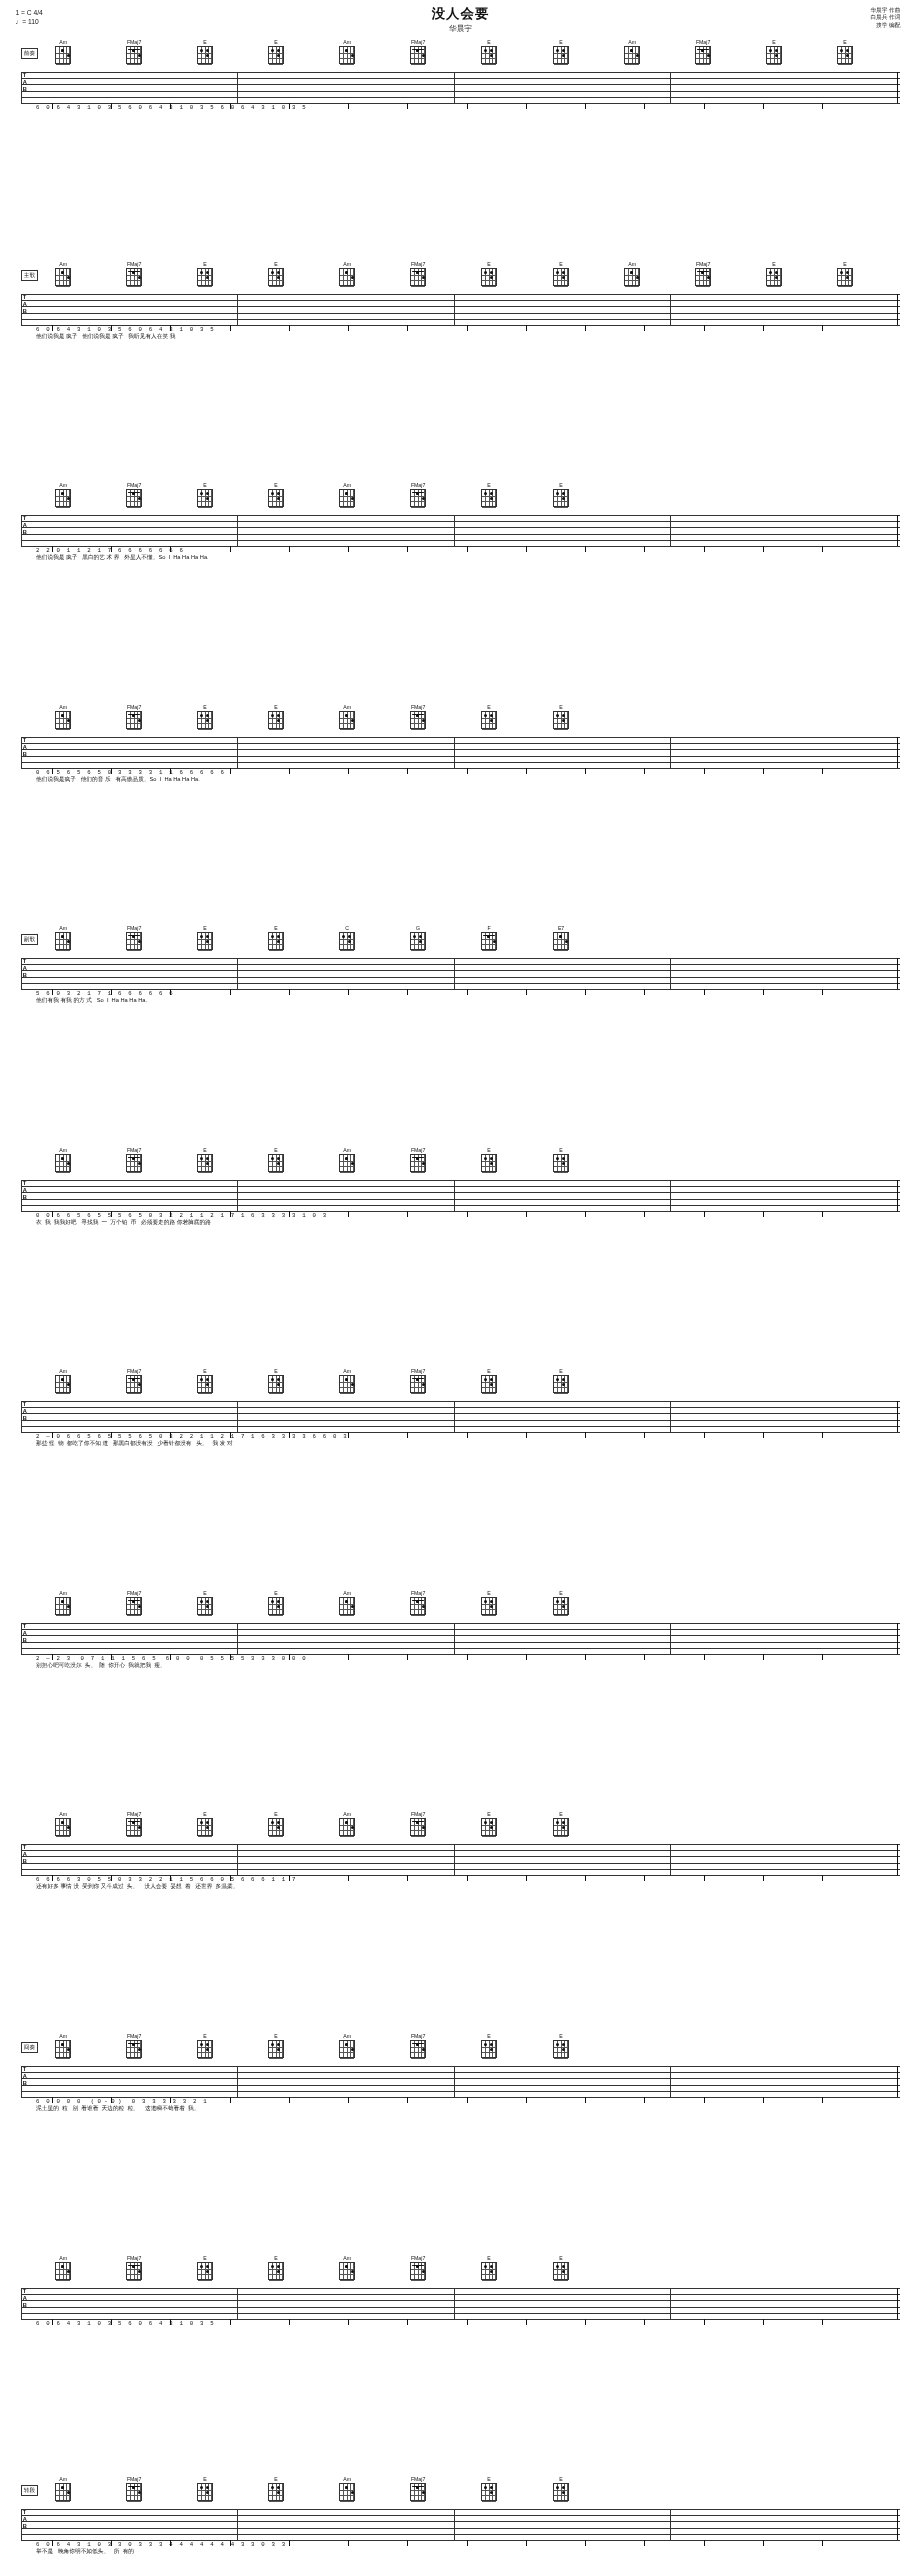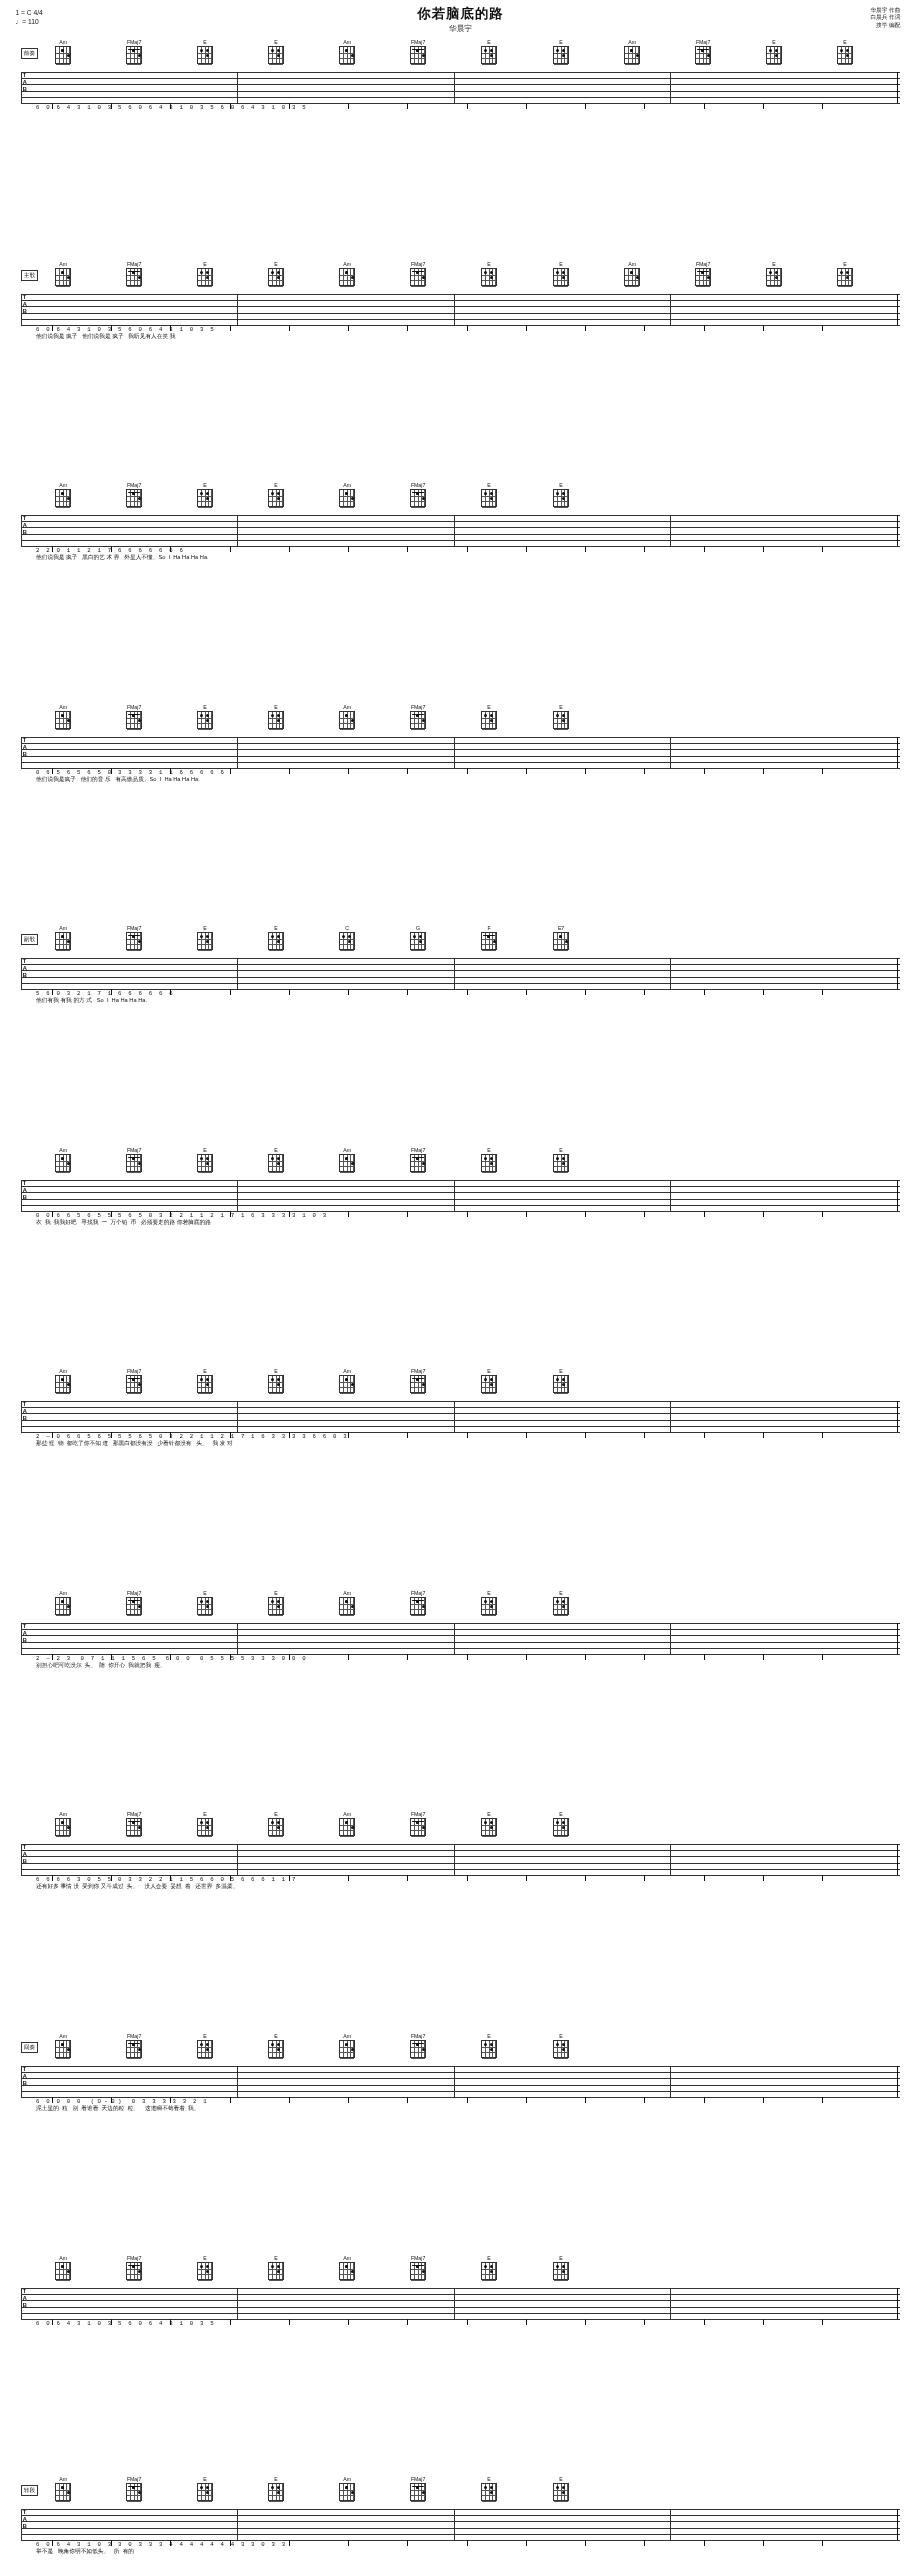--- a/index.html
+++ b/index.html
@@ -38,21 +38,21 @@
 </head>
 <body>
 
 <div id="sheet">
 
   <div class="keyinfo">
     <div>1 = C 4/4</div>
     <div>♩= 110</div>
   </div>
 
-  <div class="title">你若脑底的路</div>
+  <div class="title">没人会要</div>
   <div class="subtitle">华晨宇</div>
 
   <div class="credits">
     <div>华晨宇 作曲</div>
     <div>白晨兵 作词</div>
     <div>捜学 编配</div>
   </div>
 
   <div id="systems-host">
       <div class="system" style="top: 40px;">

